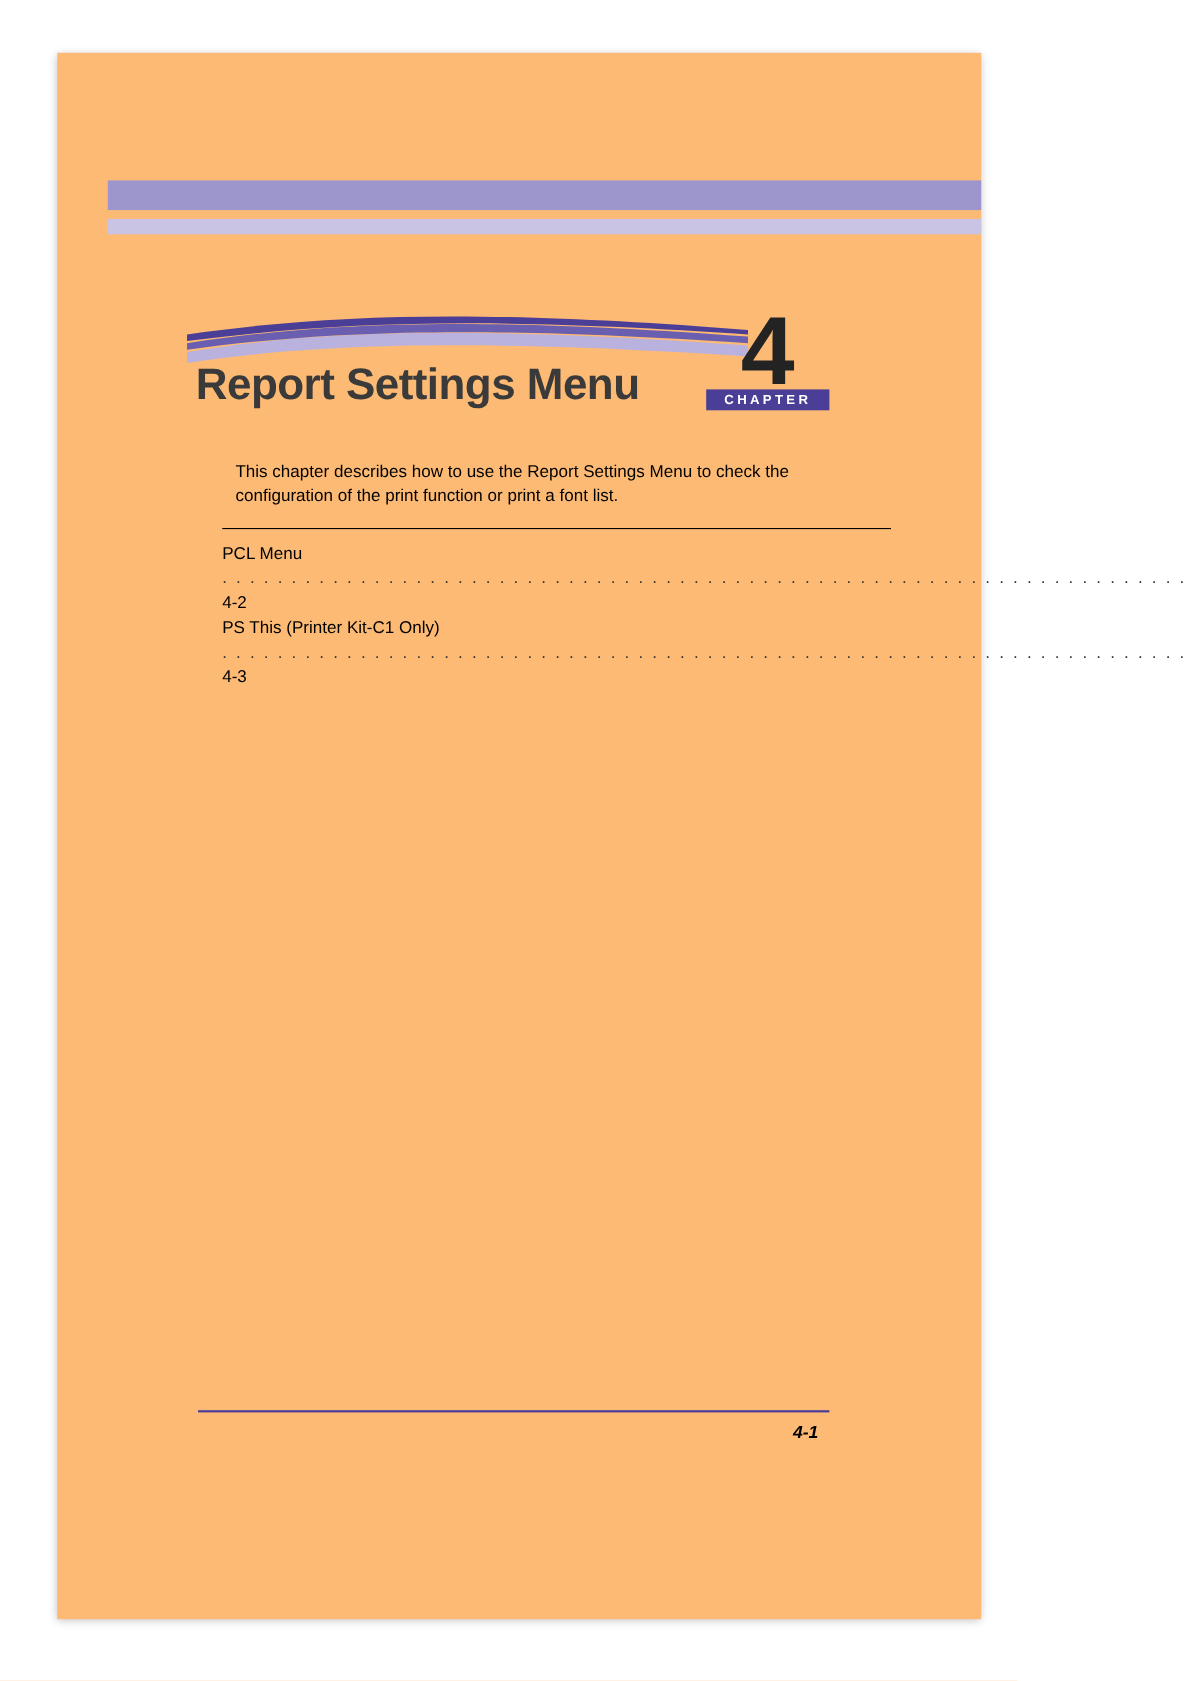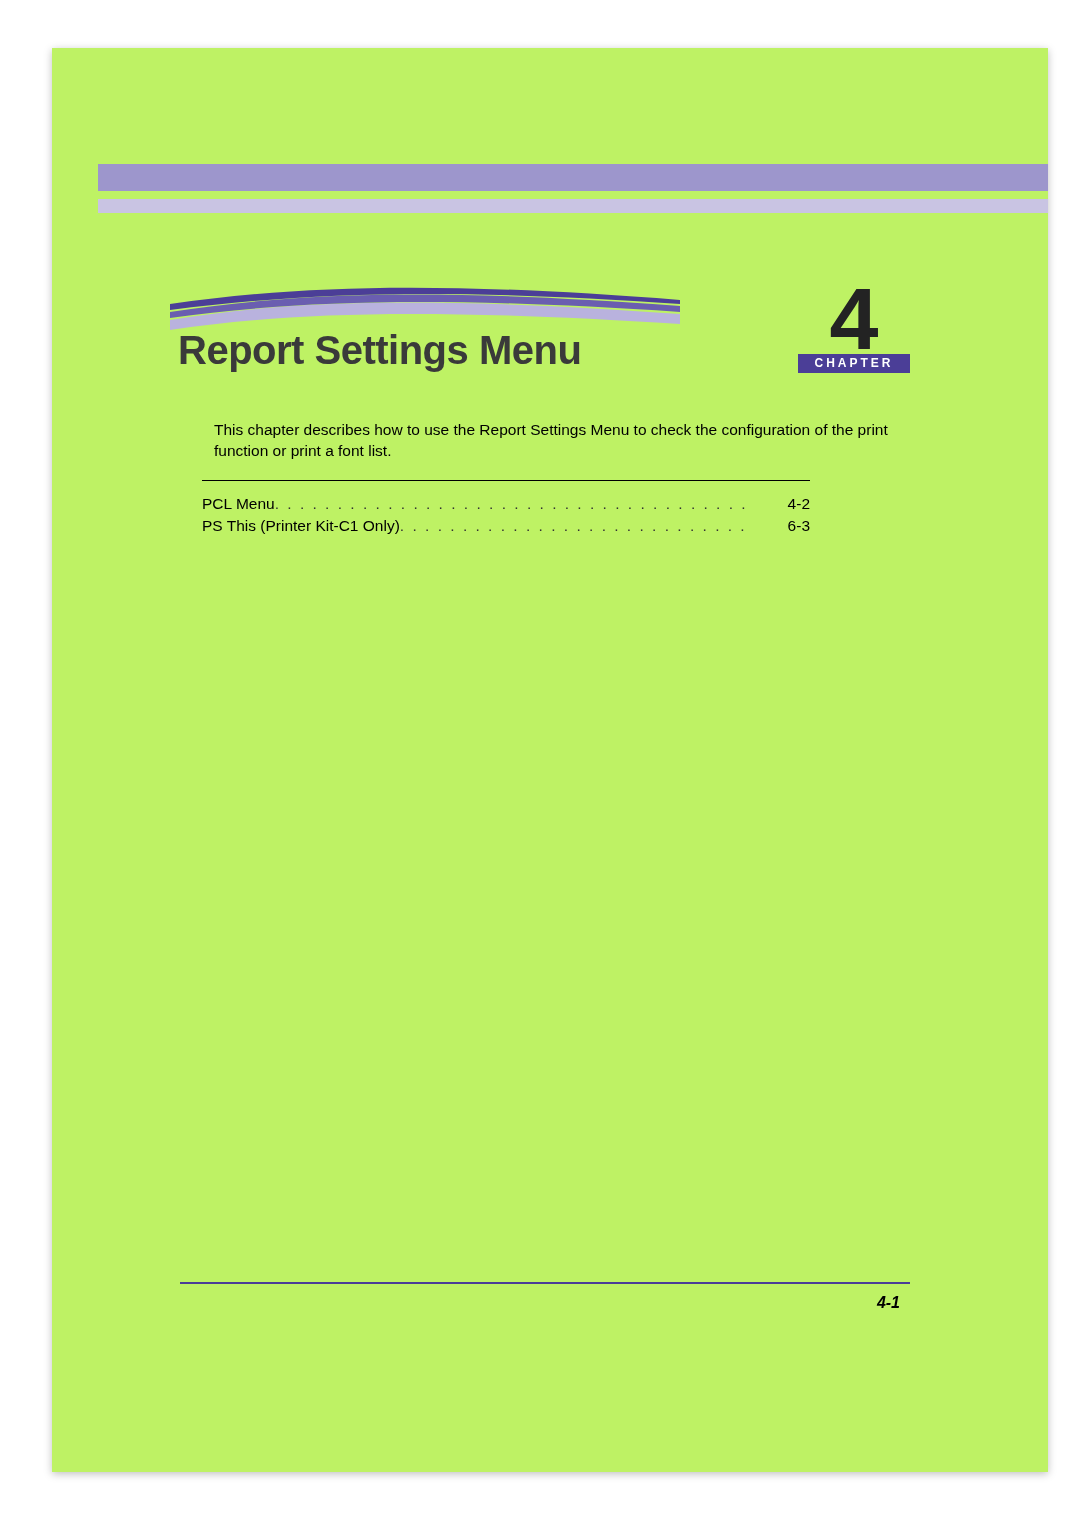--- a/index.html
+++ b/index.html
@@ -8,23 +8,23 @@
     height: 1528px;
     background: #fff;
     font-family: Arial, Helvetica, sans-serif;
     position: relative;
     color: #000;
   }
   .page {
     position: absolute;
     top: 48px;
     left: 52px;
-    width: 996px;
+    width: 840px;
     height: 1424px;
-    background: #bef264;
+    background: #fdba74;
     box-shadow: 0 2px 8px rgba(0,0,0,0.25);
   }
   .top-bars {
     position: absolute;
     top: 116px;
     left: 46px;
     right: 0;
   }
   .bar-top {
     height: 27px;
@@ -111,32 +111,33 @@
     border: none;
     border-top: 1.5px solid #000;
     margin-bottom: 12px;
   }
   .toc-row {
     display: flex;
     align-items: baseline;
     font-size: 15.5px;
     line-height: 1.45;
     white-space: nowrap;
+    flex-direction: column;
   }
   .toc-label { flex: 0 0 auto; }
   .toc-dots {
     flex: 1 1 auto;
     overflow: hidden;
     letter-spacing: 2px;
     color: #333;
   }
   .toc-dots::after {
     content: ". . . . . . . . . . . . . . . . . . . . . . . . . . . . . . . . . . . . . . . . . . . . . . . . . . . . . . . . . . . . . . . . . . . . . . . . . . . . . . . . . . . . . . . . . . . . . . . . . . . . . . . . . . .";
   }
-  .toc-page { flex: 0 0 auto; margin-left: 40px; }
+  .toc-page { flex: 0 0 auto; }
   .footer-rule {
     position: absolute;
     bottom: 188px;
     left: 128px;
     right: 138px;
     border: none;
     border-top: 2px solid #4b3e97;
   }
   .page-number {
     position: absolute;
@@ -178,20 +179,20 @@
   <div class="toc">
     <hr class="toc-rule">
     <div class="toc-row">
       <span class="toc-label">PCL Menu</span>
       <span class="toc-dots"></span>
       <span class="toc-page">4-2</span>
     </div>
     <div class="toc-row">
       <span class="toc-label">PS This (Printer Kit-C1 Only)</span>
       <span class="toc-dots"></span>
-      <span class="toc-page">6-3</span>
+      <span class="toc-page">4-3</span>
     </div>
   </div>
 
   <hr class="footer-rule">
   <div class="page-number">4-1</div>
 
 </div>
 
 </body></html>

